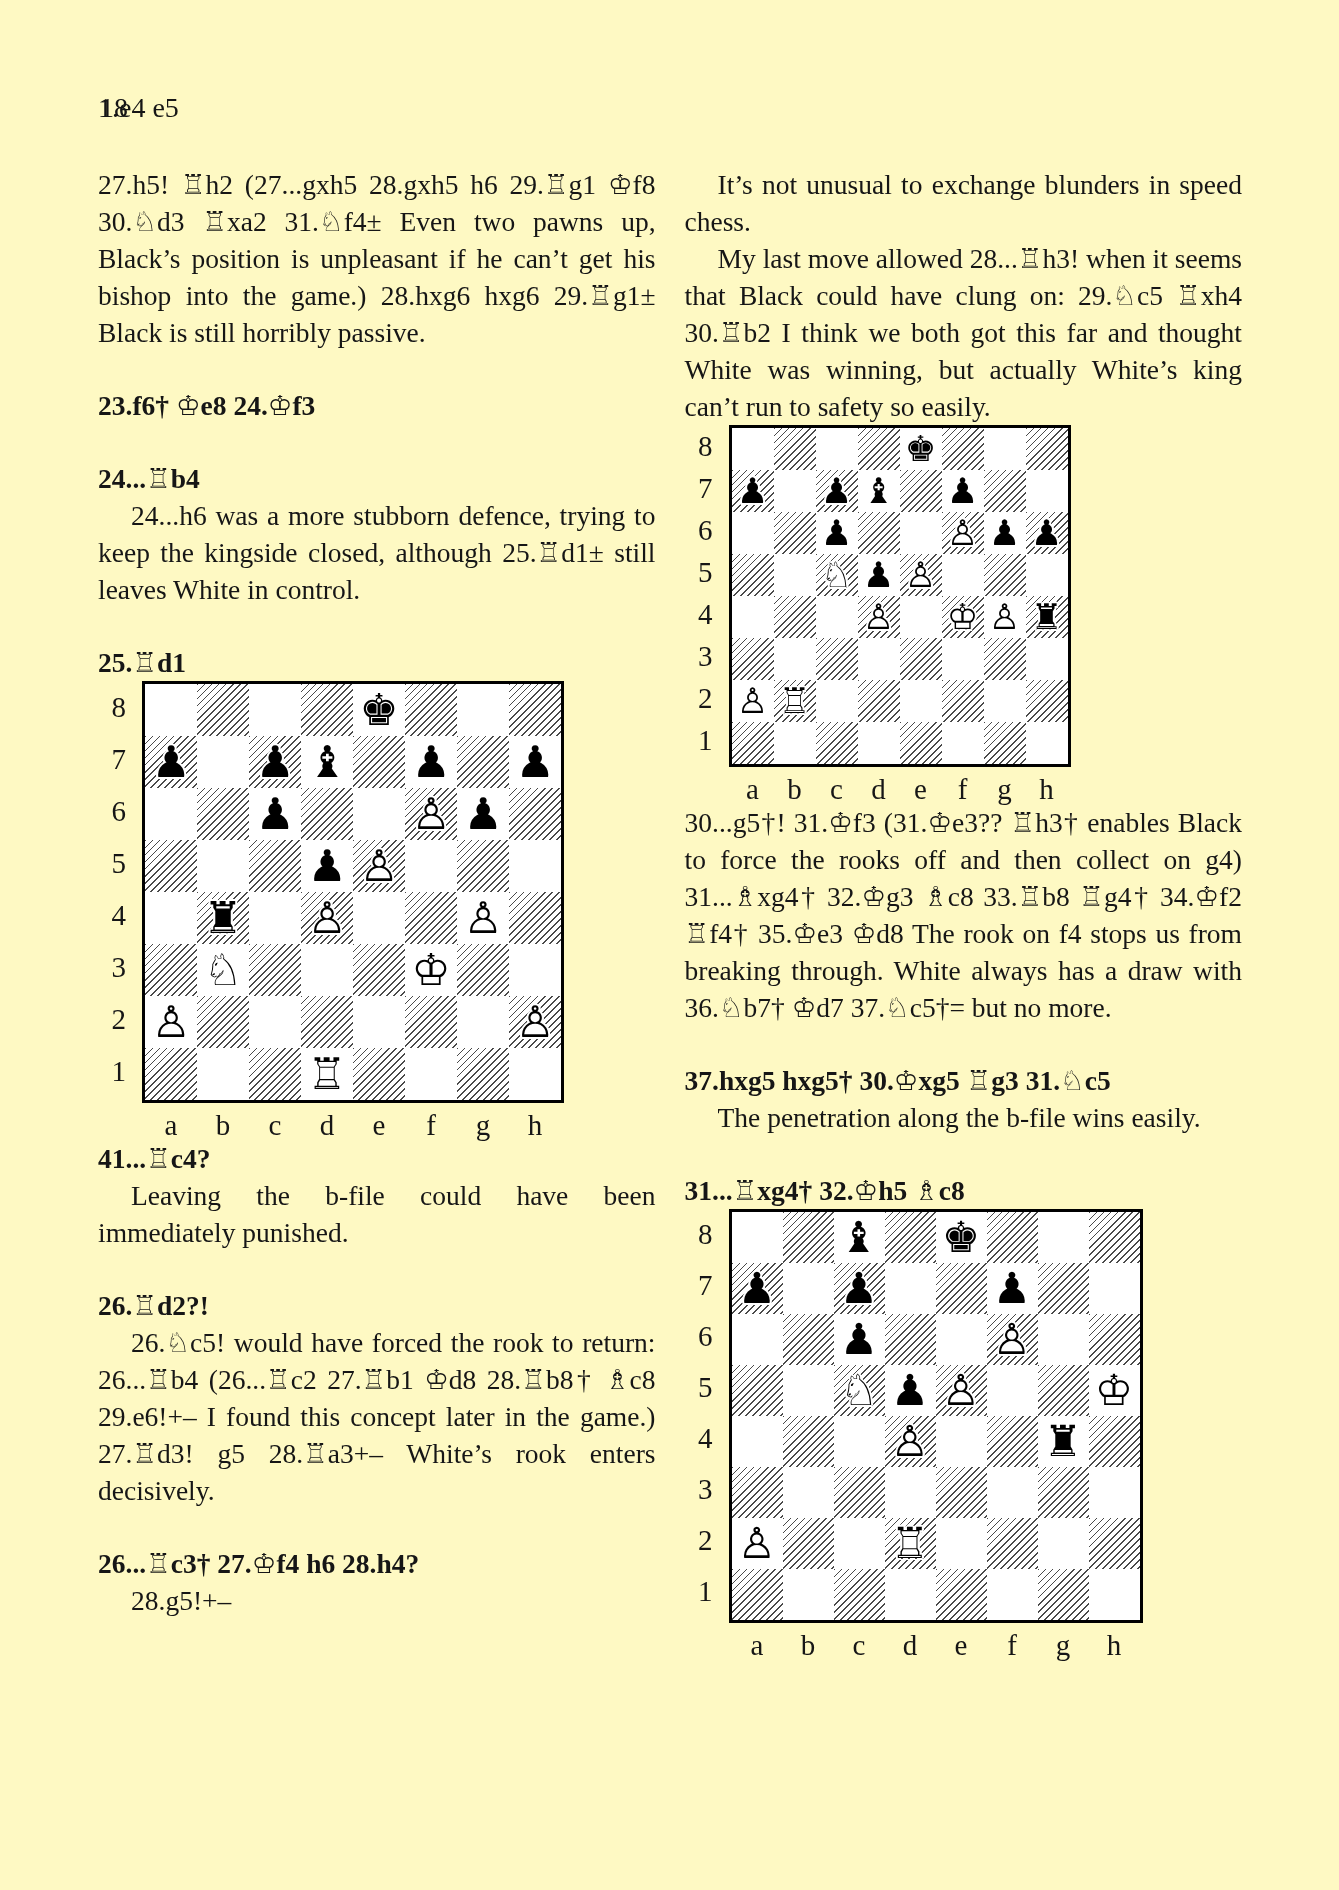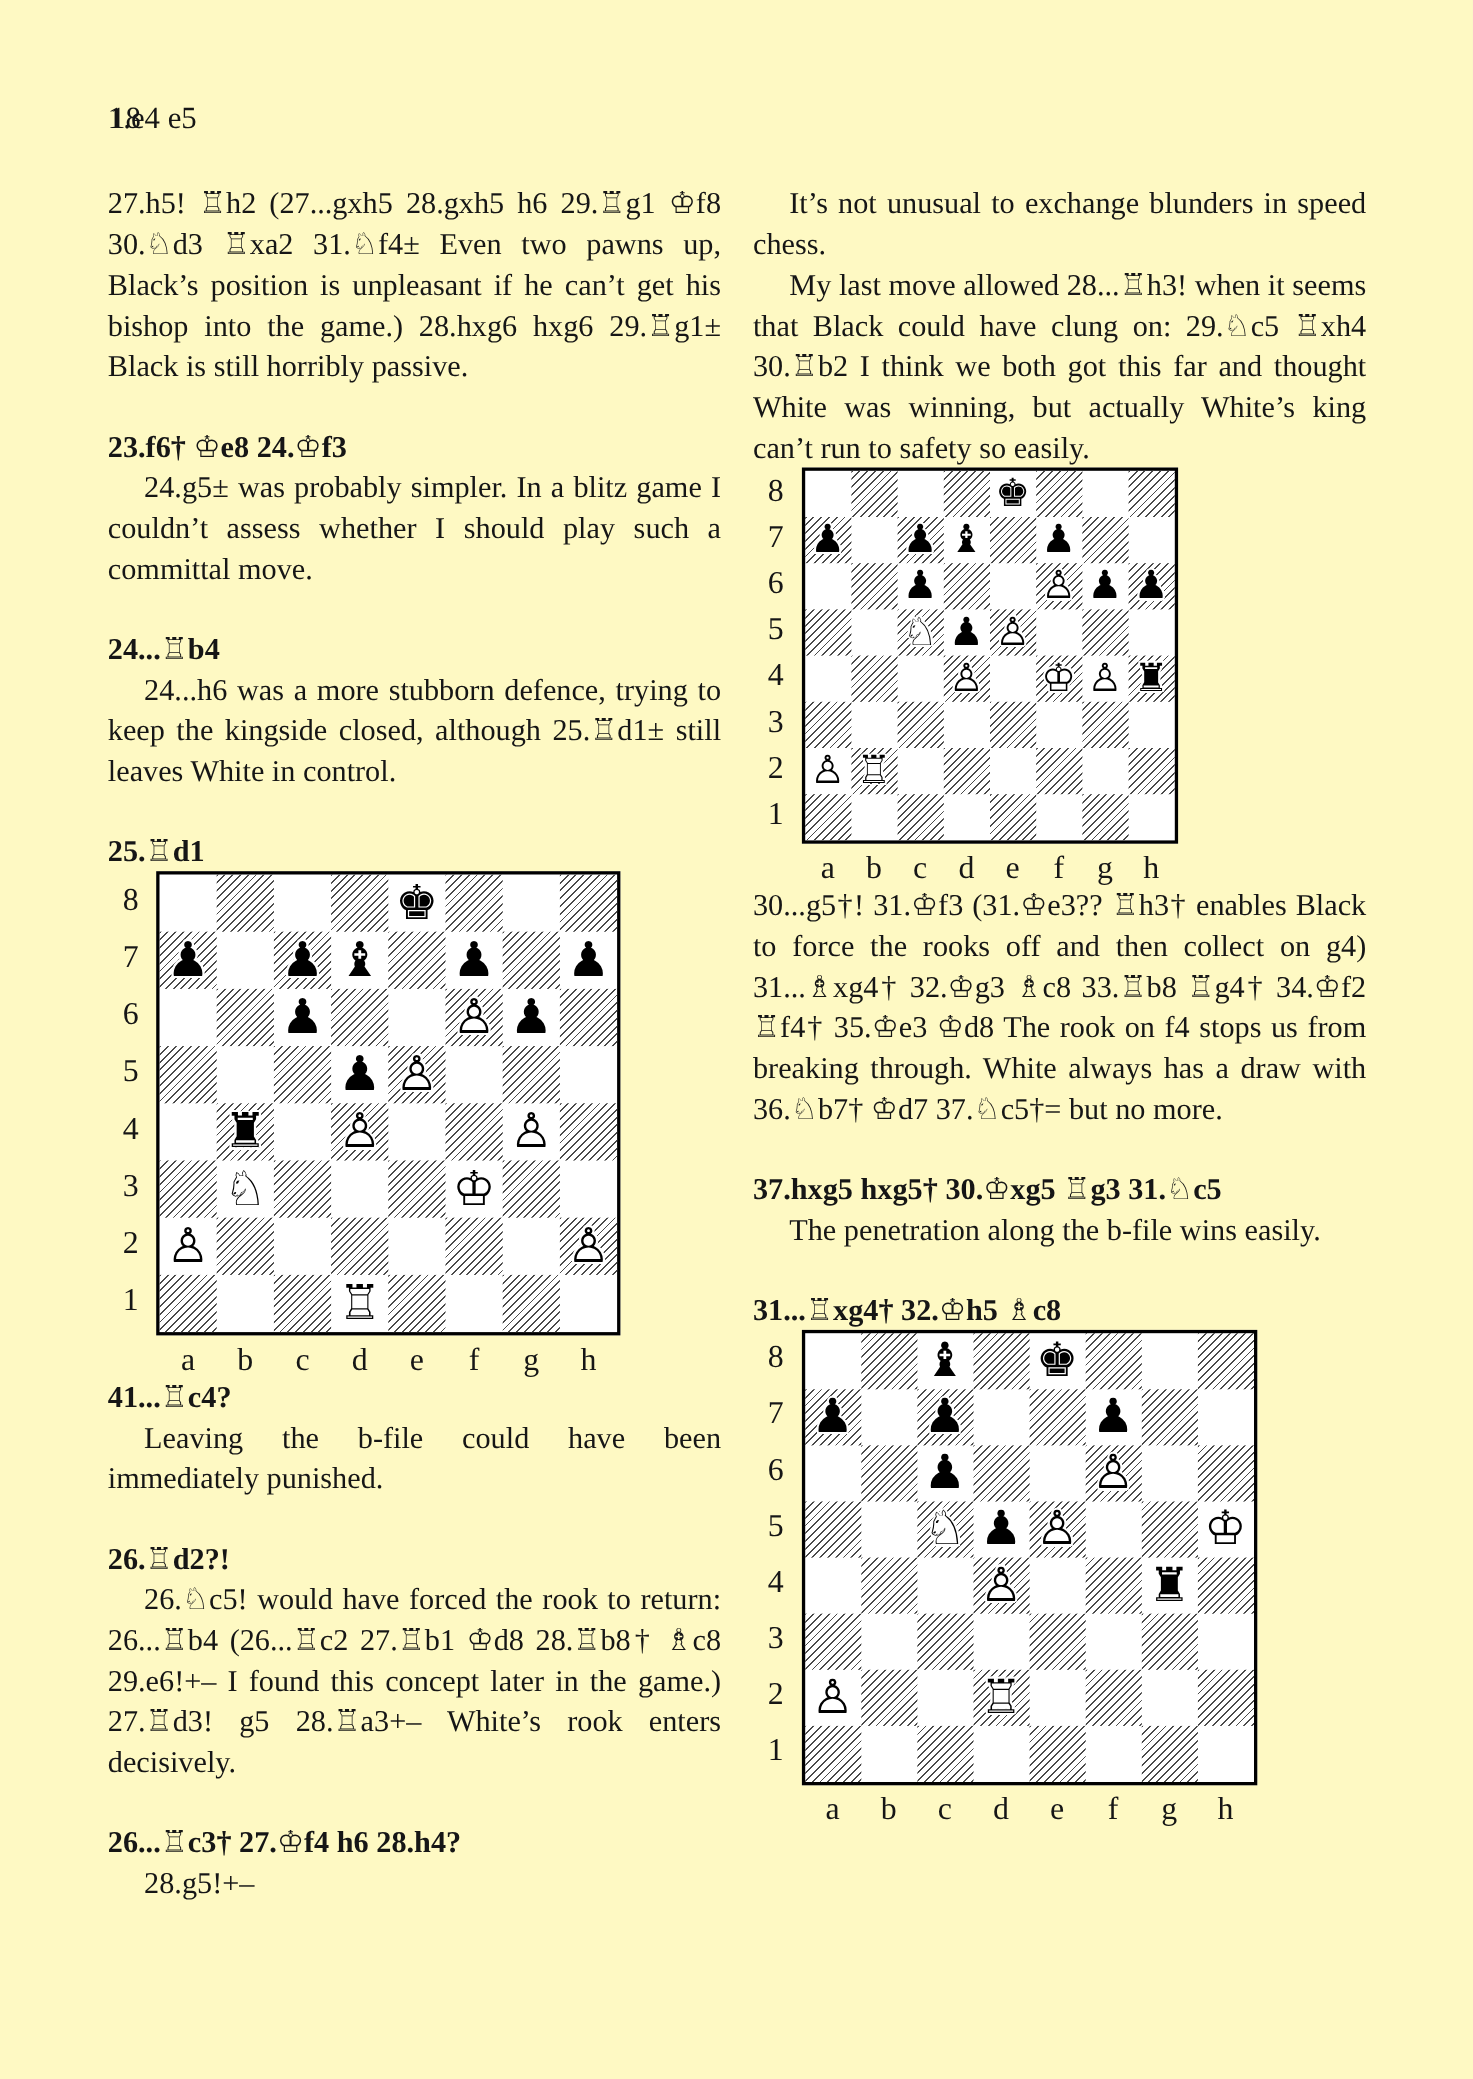--- a/index.html
+++ b/index.html
@@ -61,21 +61,20 @@
     <span class="page-number">18</span>
     <div class="running-title">1.e4 e5</div>
   </div>
 
   <div class="columns">
 
     <div class="col">
       <p class="para flush">27.h5! ♖h2 (27...gxh5 28.gxh5 h6 29.♖g1 ♔f8 30.♘d3 ♖xa2 31.♘f4± Even two pawns up, Black’s position is unpleasant if he can’t get his bishop into the game.) 28.hxg6 hxg6 29.♖g1± Black is still horribly passive.</p>
 
       <p class="moveheading">23.f6† ♔e8 24.♔f3</p>
-      <p class="para">24.g5± was probably simpler. In a blitz game I couldn’t assess whether I should play such a committal move.</p>
 
       <p class="moveheading">24...♖b4</p>
       <p class="para">24...h6 was a more stubborn defence, trying to keep the kingside closed, although 25.♖d1± still leaves White in control.</p>
 
       <p class="moveheading">25.♖d1</p>
 
       <figure class="diagram d1" style="--sq: 52px;">
         <div class="board-row">
           <div class="ranks">
               <div class="rank-label">8</div>

